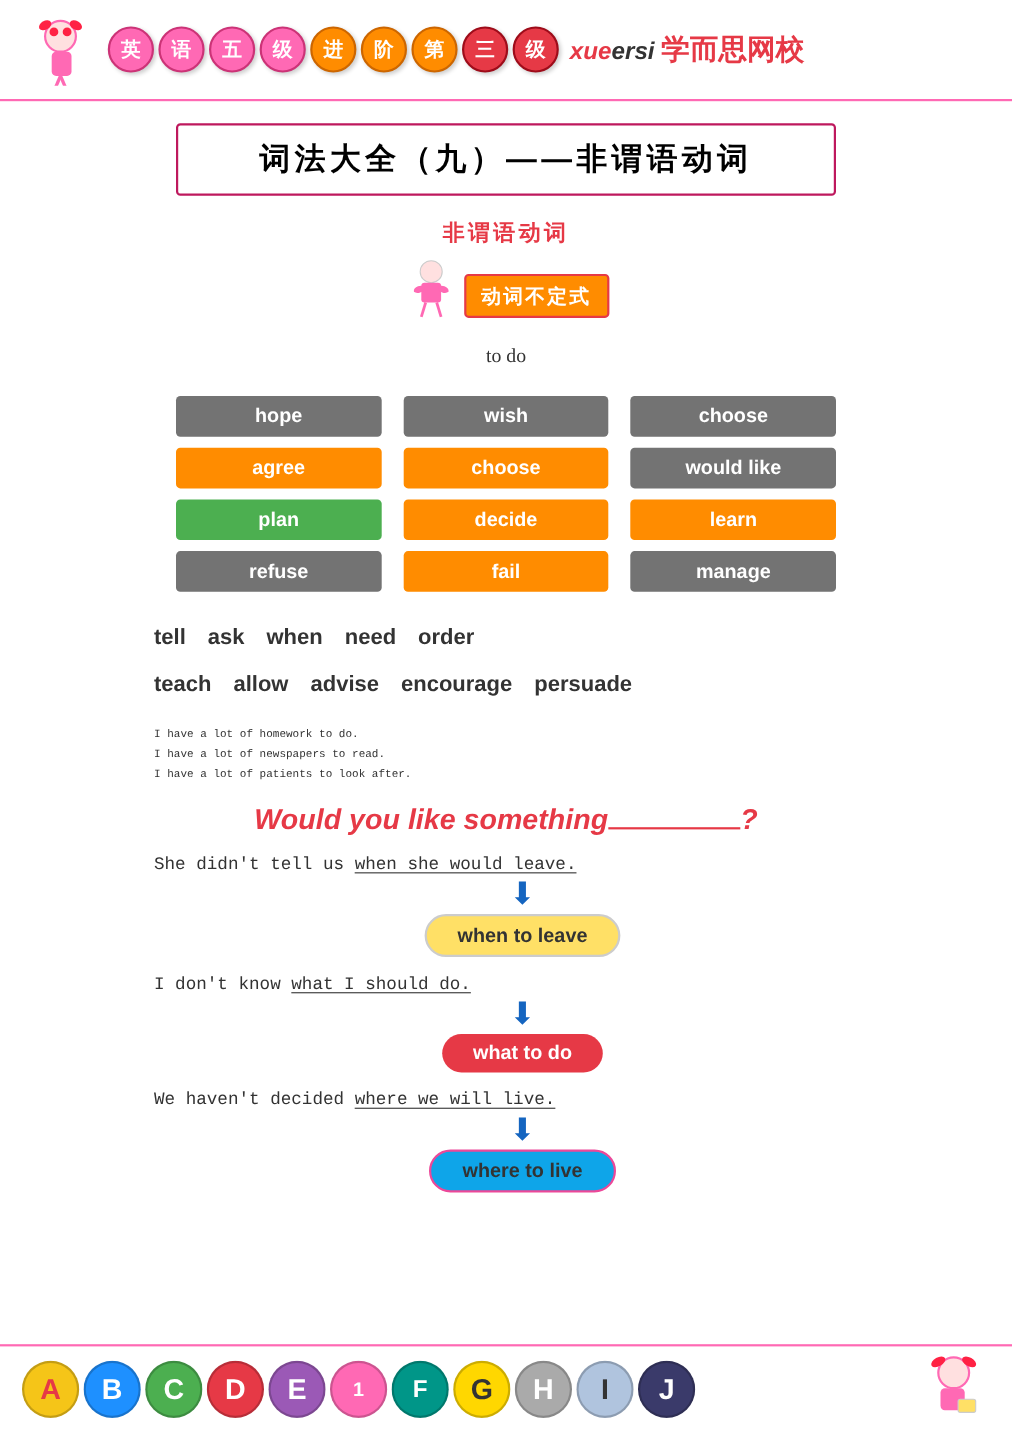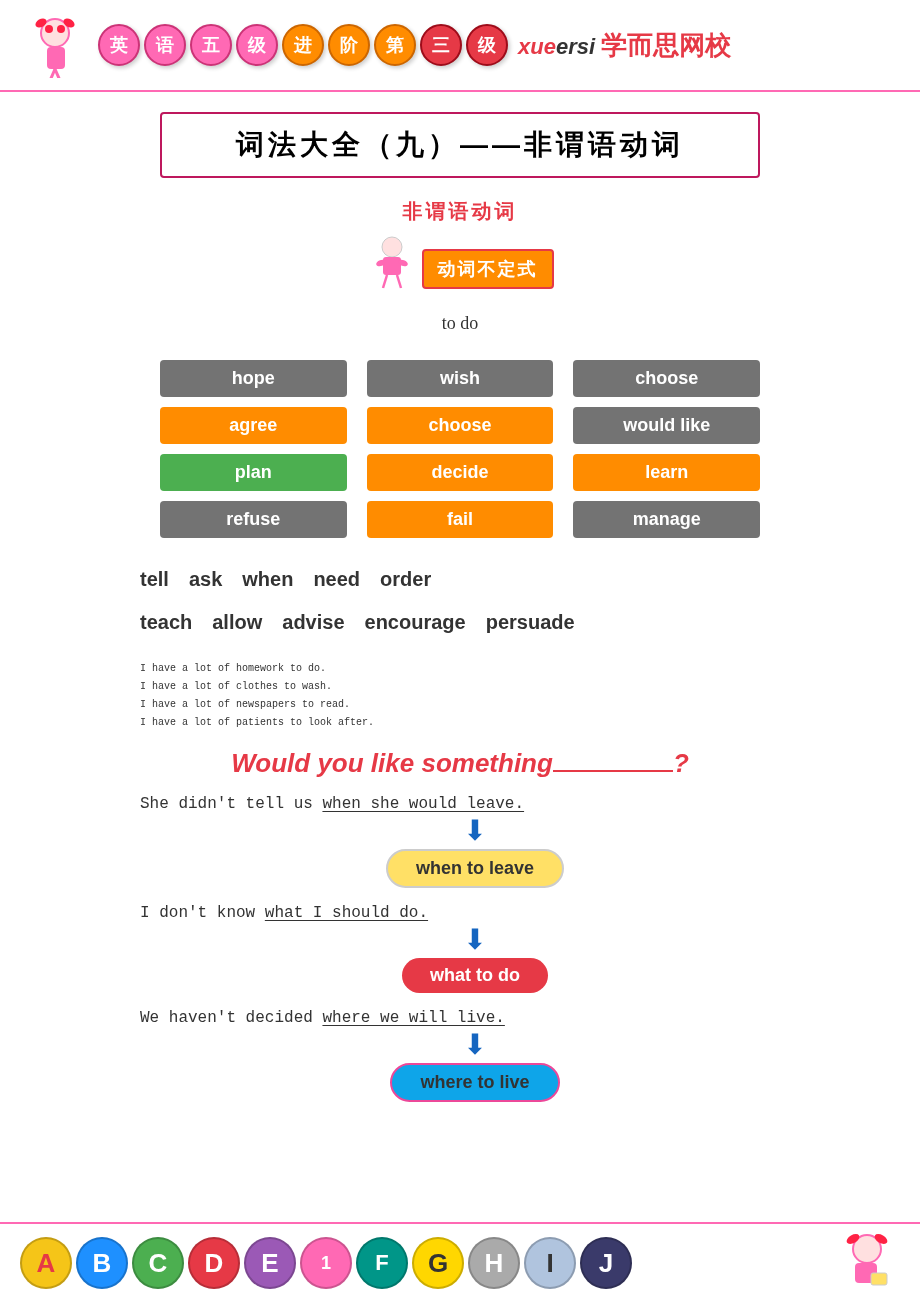--- a/index.html
+++ b/index.html
@@ -335,21 +335,20 @@
 <div class="verb-row">
   <span>teach</span>
   <span>allow</span>
   <span>advise</span>
   <span>encourage</span>
   <span>persuade</span>
 </div>
 
 <div class="examples">
   <p>I have a lot of homework to do.</p>
-  <p>I have a lot of clothes to wash.</p>
   <p>I have a lot of newspapers to read.</p>
   <p>I have a lot of patients to look after.</p>
 </div>
 
 <div class="would-like">
   <span>Would you like something</span><span style="display:inline-block;width:120px;border-bottom:2px solid #e63946;"></span><span>?</span>
 </div>
 
 <div class="transform-section">
 

